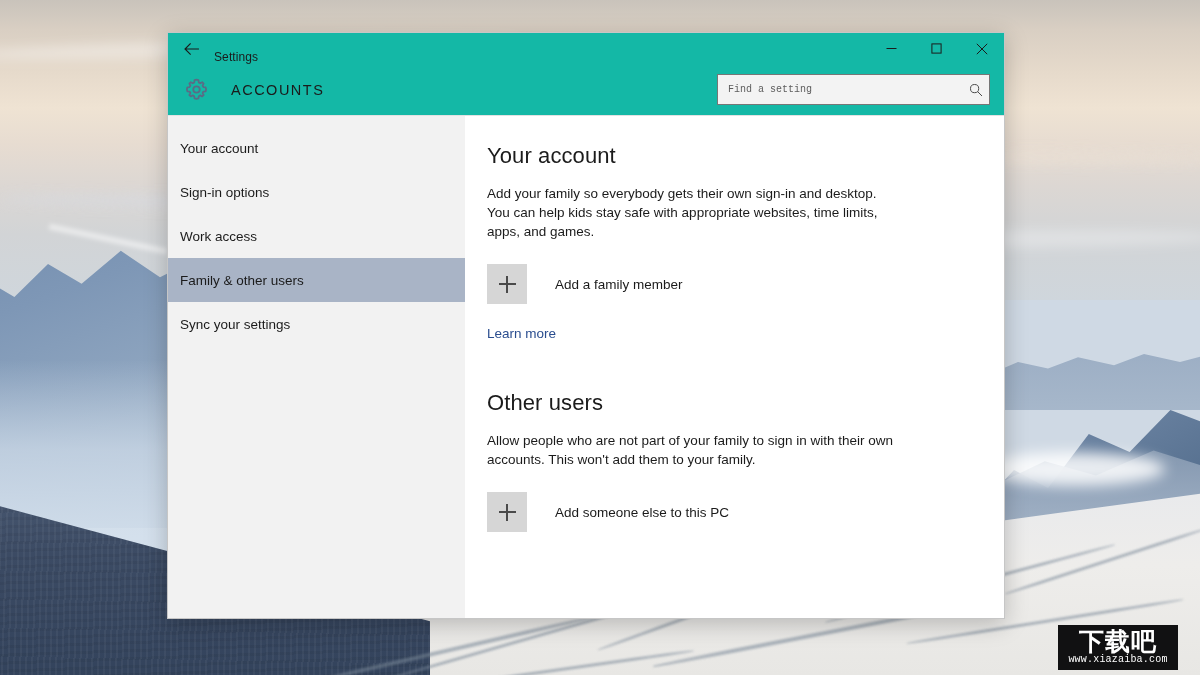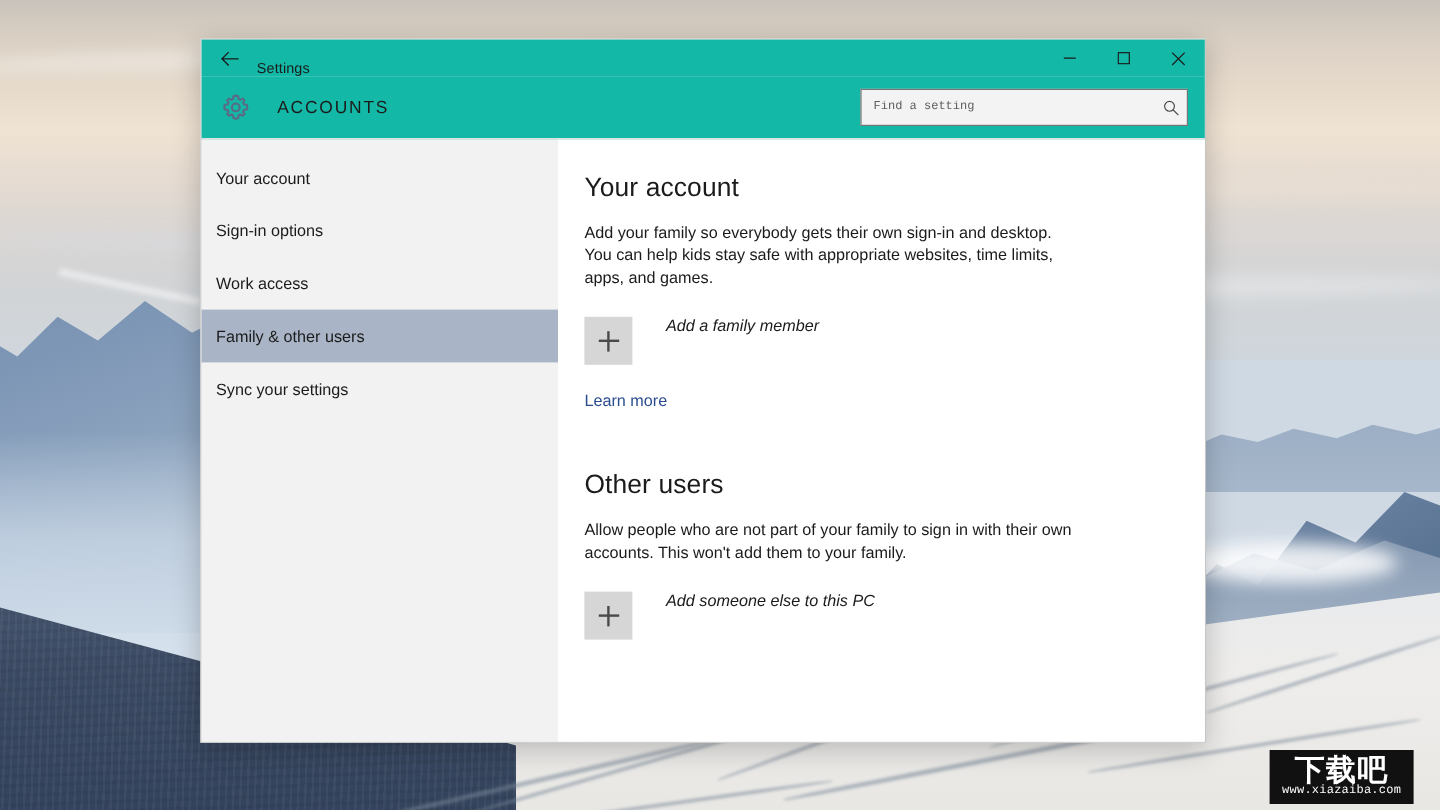--- a/index.html
+++ b/index.html
@@ -181,21 +181,21 @@
   .content {
     flex:1; background:#ffffff; padding:27px 0 0 22px; overflow:hidden;
   }
   .content-h {
     font-size:22px; font-weight:400; color:#1b1b1b; letter-spacing:0.1px;
   }
   .content-p {
     font-size:13.5px; color:#1b1b1b; line-height:19px;
     max-width:410px; margin-top:15px;
   }
-  .action-row { display:flex; margin-top:23px;font-style:italic; }
+  .action-row { display:flex; align-items:center; margin-top:23px; }
   .plus-btn {
     width:40px; height:40px; background:#d6d6d6;
     display:flex; align-items:center; justify-content:center; flex:none;
   }
   .plus-glyph {
     position:relative; width:17px; height:17px;
   }
   .plus-glyph:before, .plus-glyph:after {
     content:""; position:absolute; background:#4a4a4a;
   }

